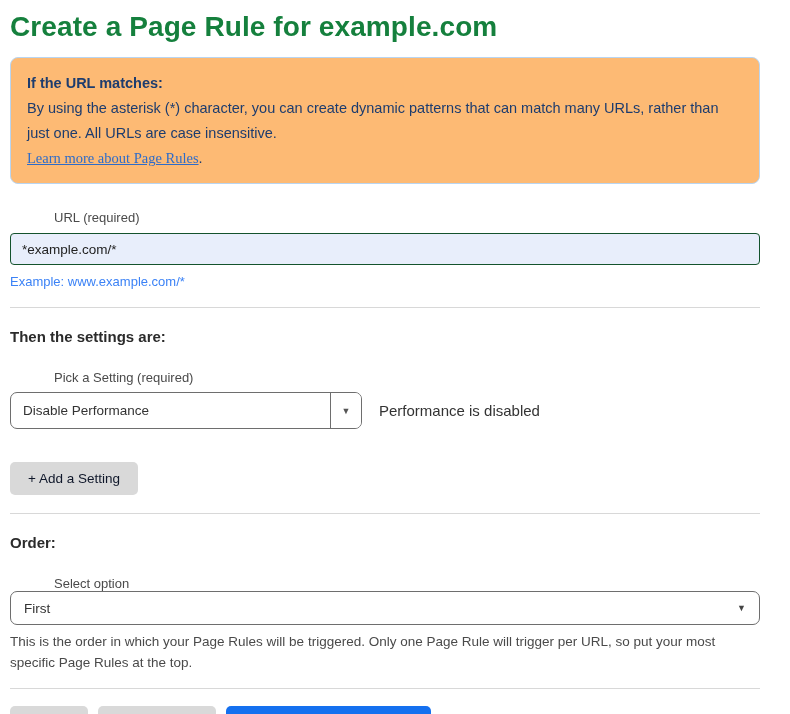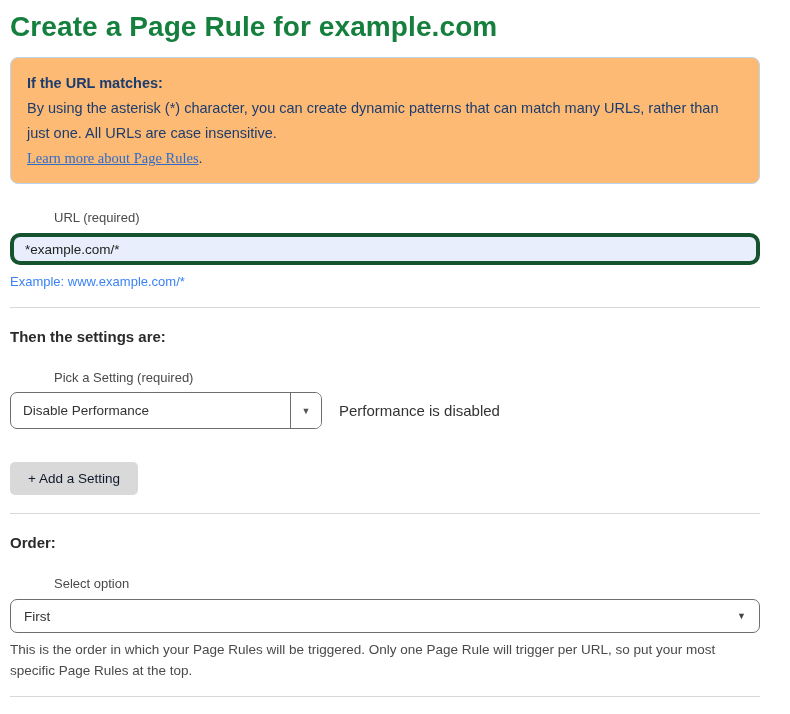--- a/index.html
+++ b/index.html
@@ -46,22 +46,22 @@
     color: #4a4a4a;
     margin-left: 44px;
   }
 
   .url-input {
     display: block;
     margin-top: 8px;
     width: 100%;
     height: 32px;
     background: #e8eefb;
-    border: 4px solid #14532d;
-    border-radius: 10px;
+    border: 1px solid #14532d;
+    border-radius: 4px;
     padding: 0 11px;
     font-family: "Liberation Sans", sans-serif;
     font-size: 13.5px;
     color: #222222;
   }
 
   .example-text {
     margin-top: 9px;
     font-size: 13px;
     color: #3b82f6;
@@ -85,21 +85,21 @@
   .picker-label { margin-top: 25px; }
 
   .setting-row {
     display: flex;
     align-items: center;
     margin-top: 7px;
   }
   .dropdown {
     display: flex;
     align-items: stretch;
-    width: 312px;
+    width: 352px;
     height: 37px;
     border: 1px solid #6e6e6e;
     border-radius: 7px;
     background: #ffffff;
     overflow: hidden;
     cursor: pointer;
   }
   .dropdown-value {
     flex: 1;
     display: flex;
@@ -134,21 +134,21 @@
     font-size: 13.5px;
     padding: 9px 18px;
     cursor: pointer;
     white-space: nowrap;
   }
   .btn-gray { background: #d9d9d9; color: #0f172a; }
   .btn-blue { background: #1570ef; color: #ffffff; }
   .add-setting-btn { margin-top: 33px; }
 
   .order-select {
-    margin-top: 8px;
+    margin-top: 0;
     width: 100%;
     height: 34px;
     border: 1px solid #6e6e6e;
     border-radius: 7px;
     display: flex;
     align-items: center;
     justify-content: space-between;
     padding: 0 13px;
     font-size: 13.5px;
     color: #333333;

